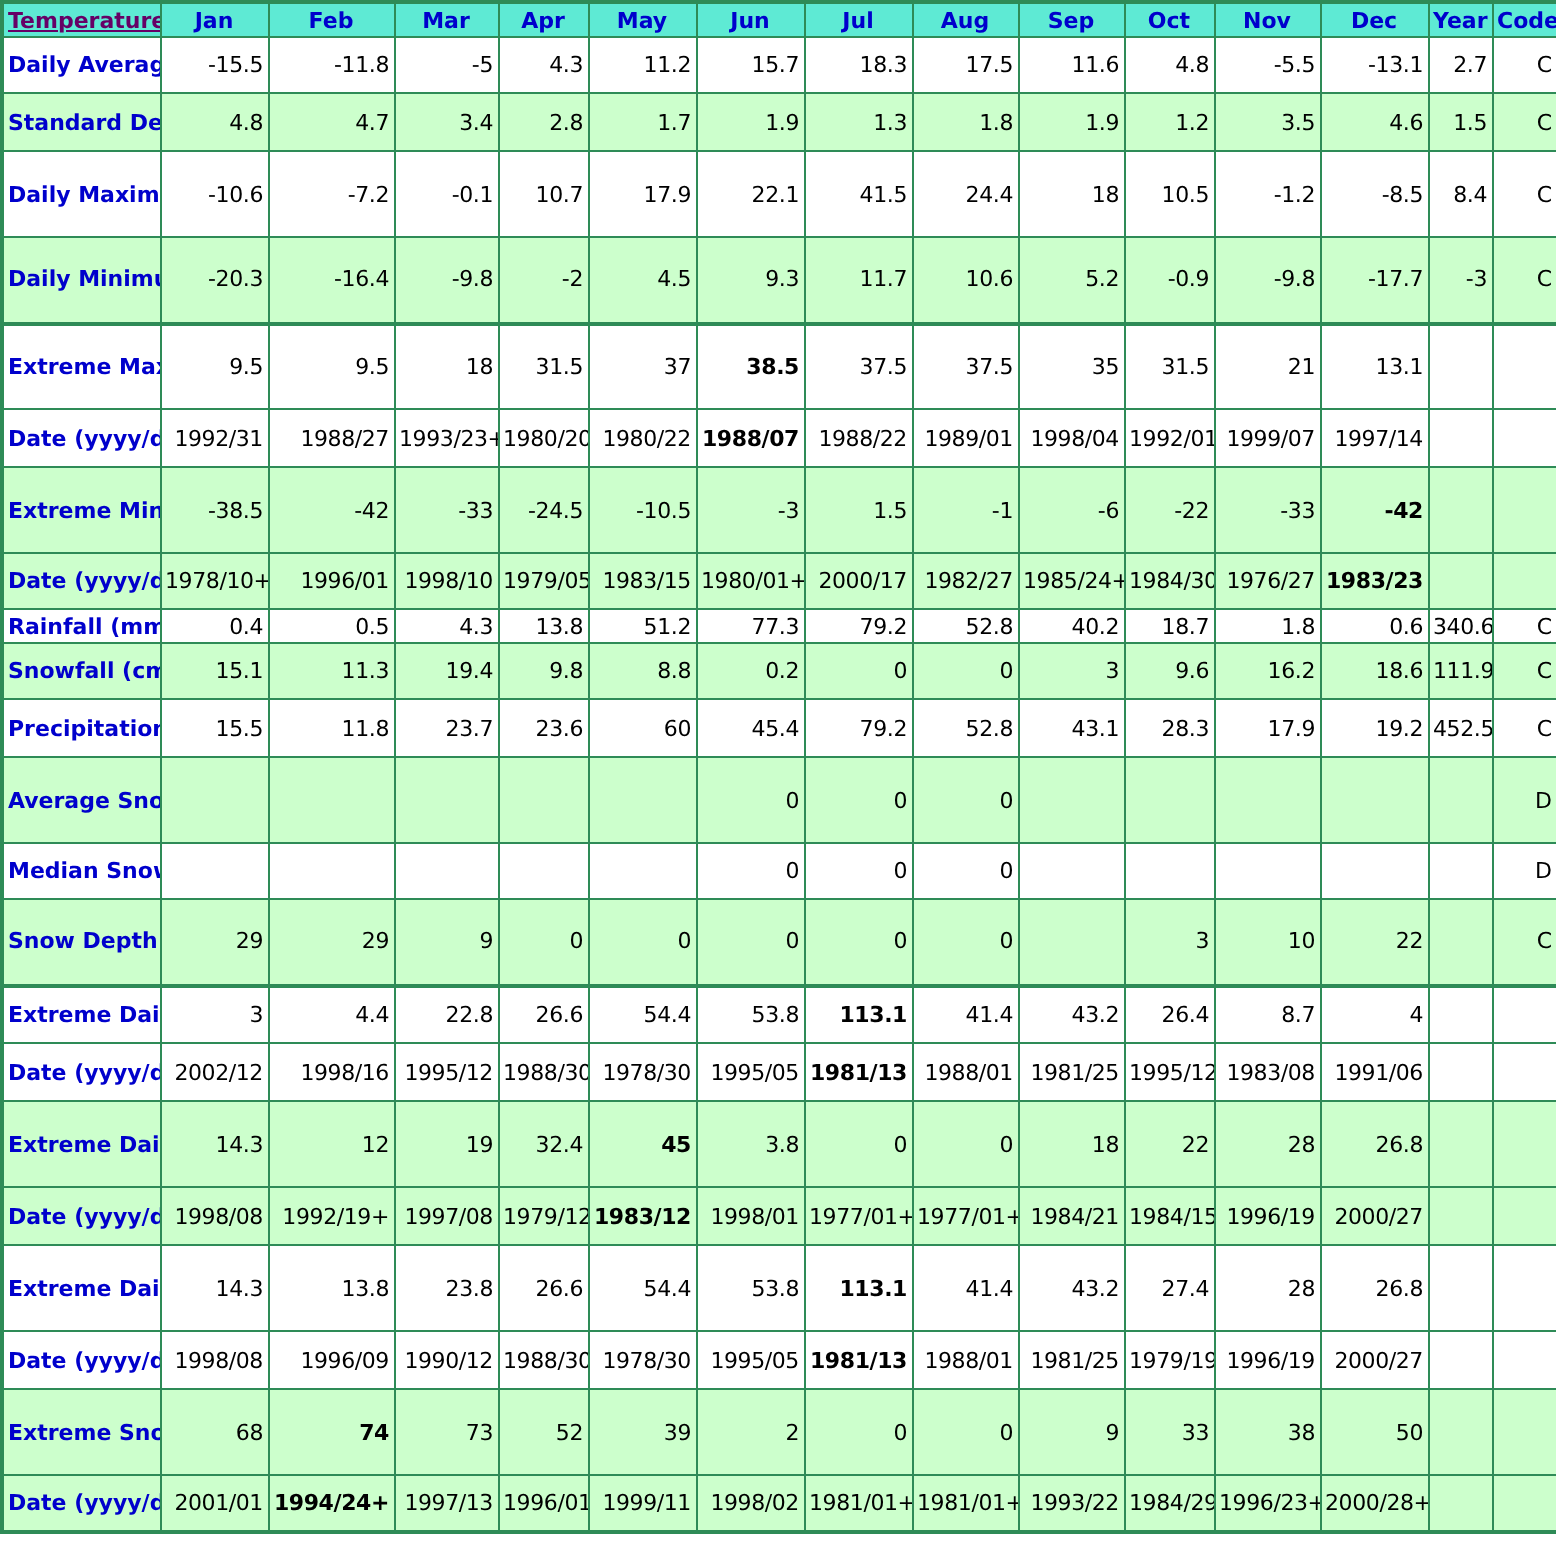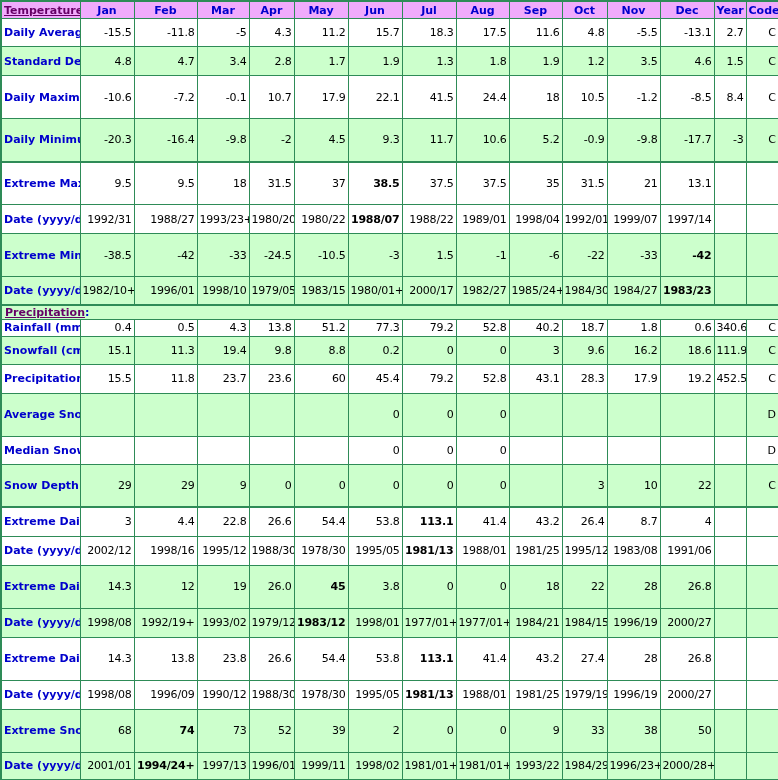--- a/index.html
+++ b/index.html
@@ -12,21 +12,21 @@
     font-size: 11px;
     border: 2px solid #2e8b57;
   }
   table.climate td, table.climate th {
     border: 1px solid #2e8b57;
     padding: 0 2px 0 2px;
     line-height: 13px;
     overflow: hidden;
     white-space: nowrap;
   }
-  th.hcell { background:#f0abfc; color:#0000cc; font-weight:bold; text-align:center; height:16px; }
+  th.hcell { background:#5eead4; color:#0000cc; font-weight:bold; text-align:center; height:16px; }
   .sect-link { color:#660066; text-decoration:underline; }
   td.label { color:#0000cc; font-weight:bold; text-align:left; white-space:normal; vertical-align:middle; padding-left:3px; }
   td.val { text-align:right; color:#000; vertical-align:middle; letter-spacing:-0.2px; }
   td.code { text-align:right; color:#000; }
   tr.g td { background:#ccffcc; }
   tr.w td { background:#ffffff; }
   tr.g td.label, tr.w td.label { }
   .b { font-weight:bold; }
   tr.sectrow td { background:#ccffcc; height:13px; border-top:2px solid #2e8b57; }
   tr.thick td { border-top:2px solid #2e8b57; }
@@ -186,40 +186,37 @@
         <td class="val">-1</td>
         <td class="val">-6</td>
         <td class="val">-22</td>
         <td class="val">-33</td>
         <td class="val b">-42</td>
         <td class="val"></td>
         <td class="code"></td>
       </tr>
       <tr class="g" style="height: 28px;">
         <td class="label">Date (yyyy/dd)</td>
-        <td class="val">1982/10+</td>
+        <td class="val">1978/10+</td>
         <td class="val">1996/01</td>
         <td class="val">1998/10</td>
         <td class="val">1979/05</td>
         <td class="val">1983/15</td>
         <td class="val">1980/01+</td>
         <td class="val">2000/17</td>
         <td class="val">1982/27</td>
         <td class="val">1985/24+</td>
         <td class="val">1984/30</td>
-        <td class="val">1984/27</td>
+        <td class="val">1976/27</td>
         <td class="val b">1983/23</td>
         <td class="val"></td>
         <td class="code"></td>
       </tr>
     </tbody>
   <tbody id="precip-body">
-    <tr class="sectrow">
-      <td colspan="15" style="text-align:left;font-weight:bold;color:#0000cc;padding-left:3px;"><a class="sect-link">Precipitation</a><span>:</span></td>
-    </tr>
   <tr class="w" style="height: 17px;">
         <td class="label">Rainfall (mm)</td>
         <td class="val">0.4</td>
         <td class="val">0.5</td>
         <td class="val">4.3</td>
         <td class="val">13.8</td>
         <td class="val">51.2</td>
         <td class="val">77.3</td>
         <td class="val">79.2</td>
         <td class="val">52.8</td>
@@ -347,37 +344,37 @@
         <td class="val">1983/08</td>
         <td class="val">1991/06</td>
         <td class="val"></td>
         <td class="code"></td>
       </tr>
       <tr class="g" style="height: 43px;">
         <td class="label">Extreme Daily Snowfall (cm)</td>
         <td class="val">14.3</td>
         <td class="val">12</td>
         <td class="val">19</td>
-        <td class="val">26.0</td>
+        <td class="val">32.4</td>
         <td class="val b">45</td>
         <td class="val">3.8</td>
         <td class="val">0</td>
         <td class="val">0</td>
         <td class="val">18</td>
         <td class="val">22</td>
         <td class="val">28</td>
         <td class="val">26.8</td>
         <td class="val"></td>
         <td class="code"></td>
       </tr>
       <tr class="g" style="height: 29px;">
         <td class="label">Date (yyyy/dd)</td>
         <td class="val">1998/08</td>
         <td class="val">1992/19+</td>
-        <td class="val">1993/02</td>
+        <td class="val">1997/08</td>
         <td class="val">1979/12</td>
         <td class="val b">1983/12</td>
         <td class="val">1998/01</td>
         <td class="val">1977/01+</td>
         <td class="val">1977/01+</td>
         <td class="val">1984/21</td>
         <td class="val">1984/15</td>
         <td class="val">1996/19</td>
         <td class="val">2000/27</td>
         <td class="val"></td>

